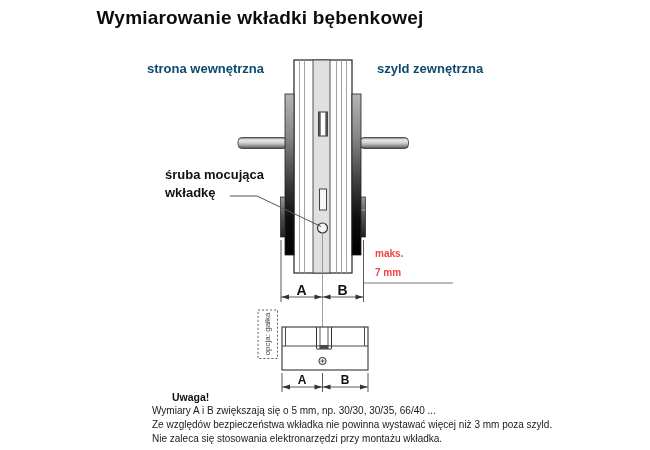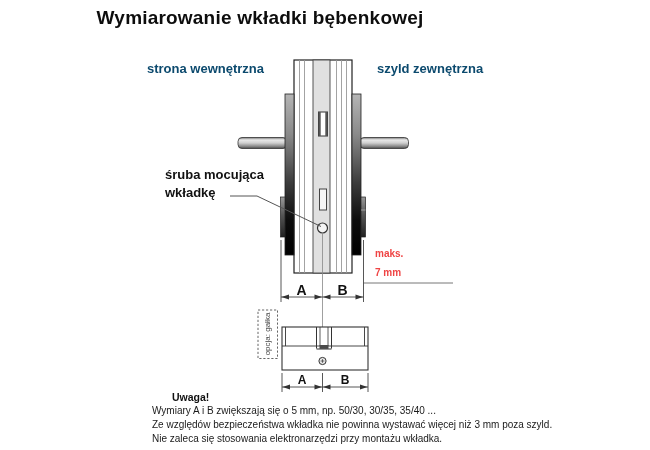--- a/index.html
+++ b/index.html
@@ -164,15 +164,15 @@
 
 <div class="abs dim-label" style="left:281px;top:282px;width:41px">A</div>
 <div class="abs dim-label" style="left:322px;top:282px;width:41px">B</div>
 
 <div class="abs knob-label">opcja: gałka</div>
 
 <div class="abs dim-label-sm" style="left:282px;top:373px;width:40px">A</div>
 <div class="abs dim-label-sm" style="left:322px;top:373px;width:46px">B</div>
 
 <div class="abs note-heading">Uwaga!</div>
-<div class="abs note-line" style="top:405px">Wymiary A i B zwiększają się o 5 mm, np. 50/30, 30/35, 35/40 ...</div>
+<div class="abs note-line" style="top:405px">Wymiary A i B zwiększają się o 5 mm, np. 30/30, 30/35, 66/40 ...</div>
 <div class="abs note-line" style="top:419px">Ze względów bezpieczeństwa wkładka nie powinna wystawać więcej niż 3 mm poza szyld.</div>
 <div class="abs note-line" style="top:433px">Nie zaleca się stosowania elektronarzędzi przy montażu wkładka.</div>
 
 </body></html>

